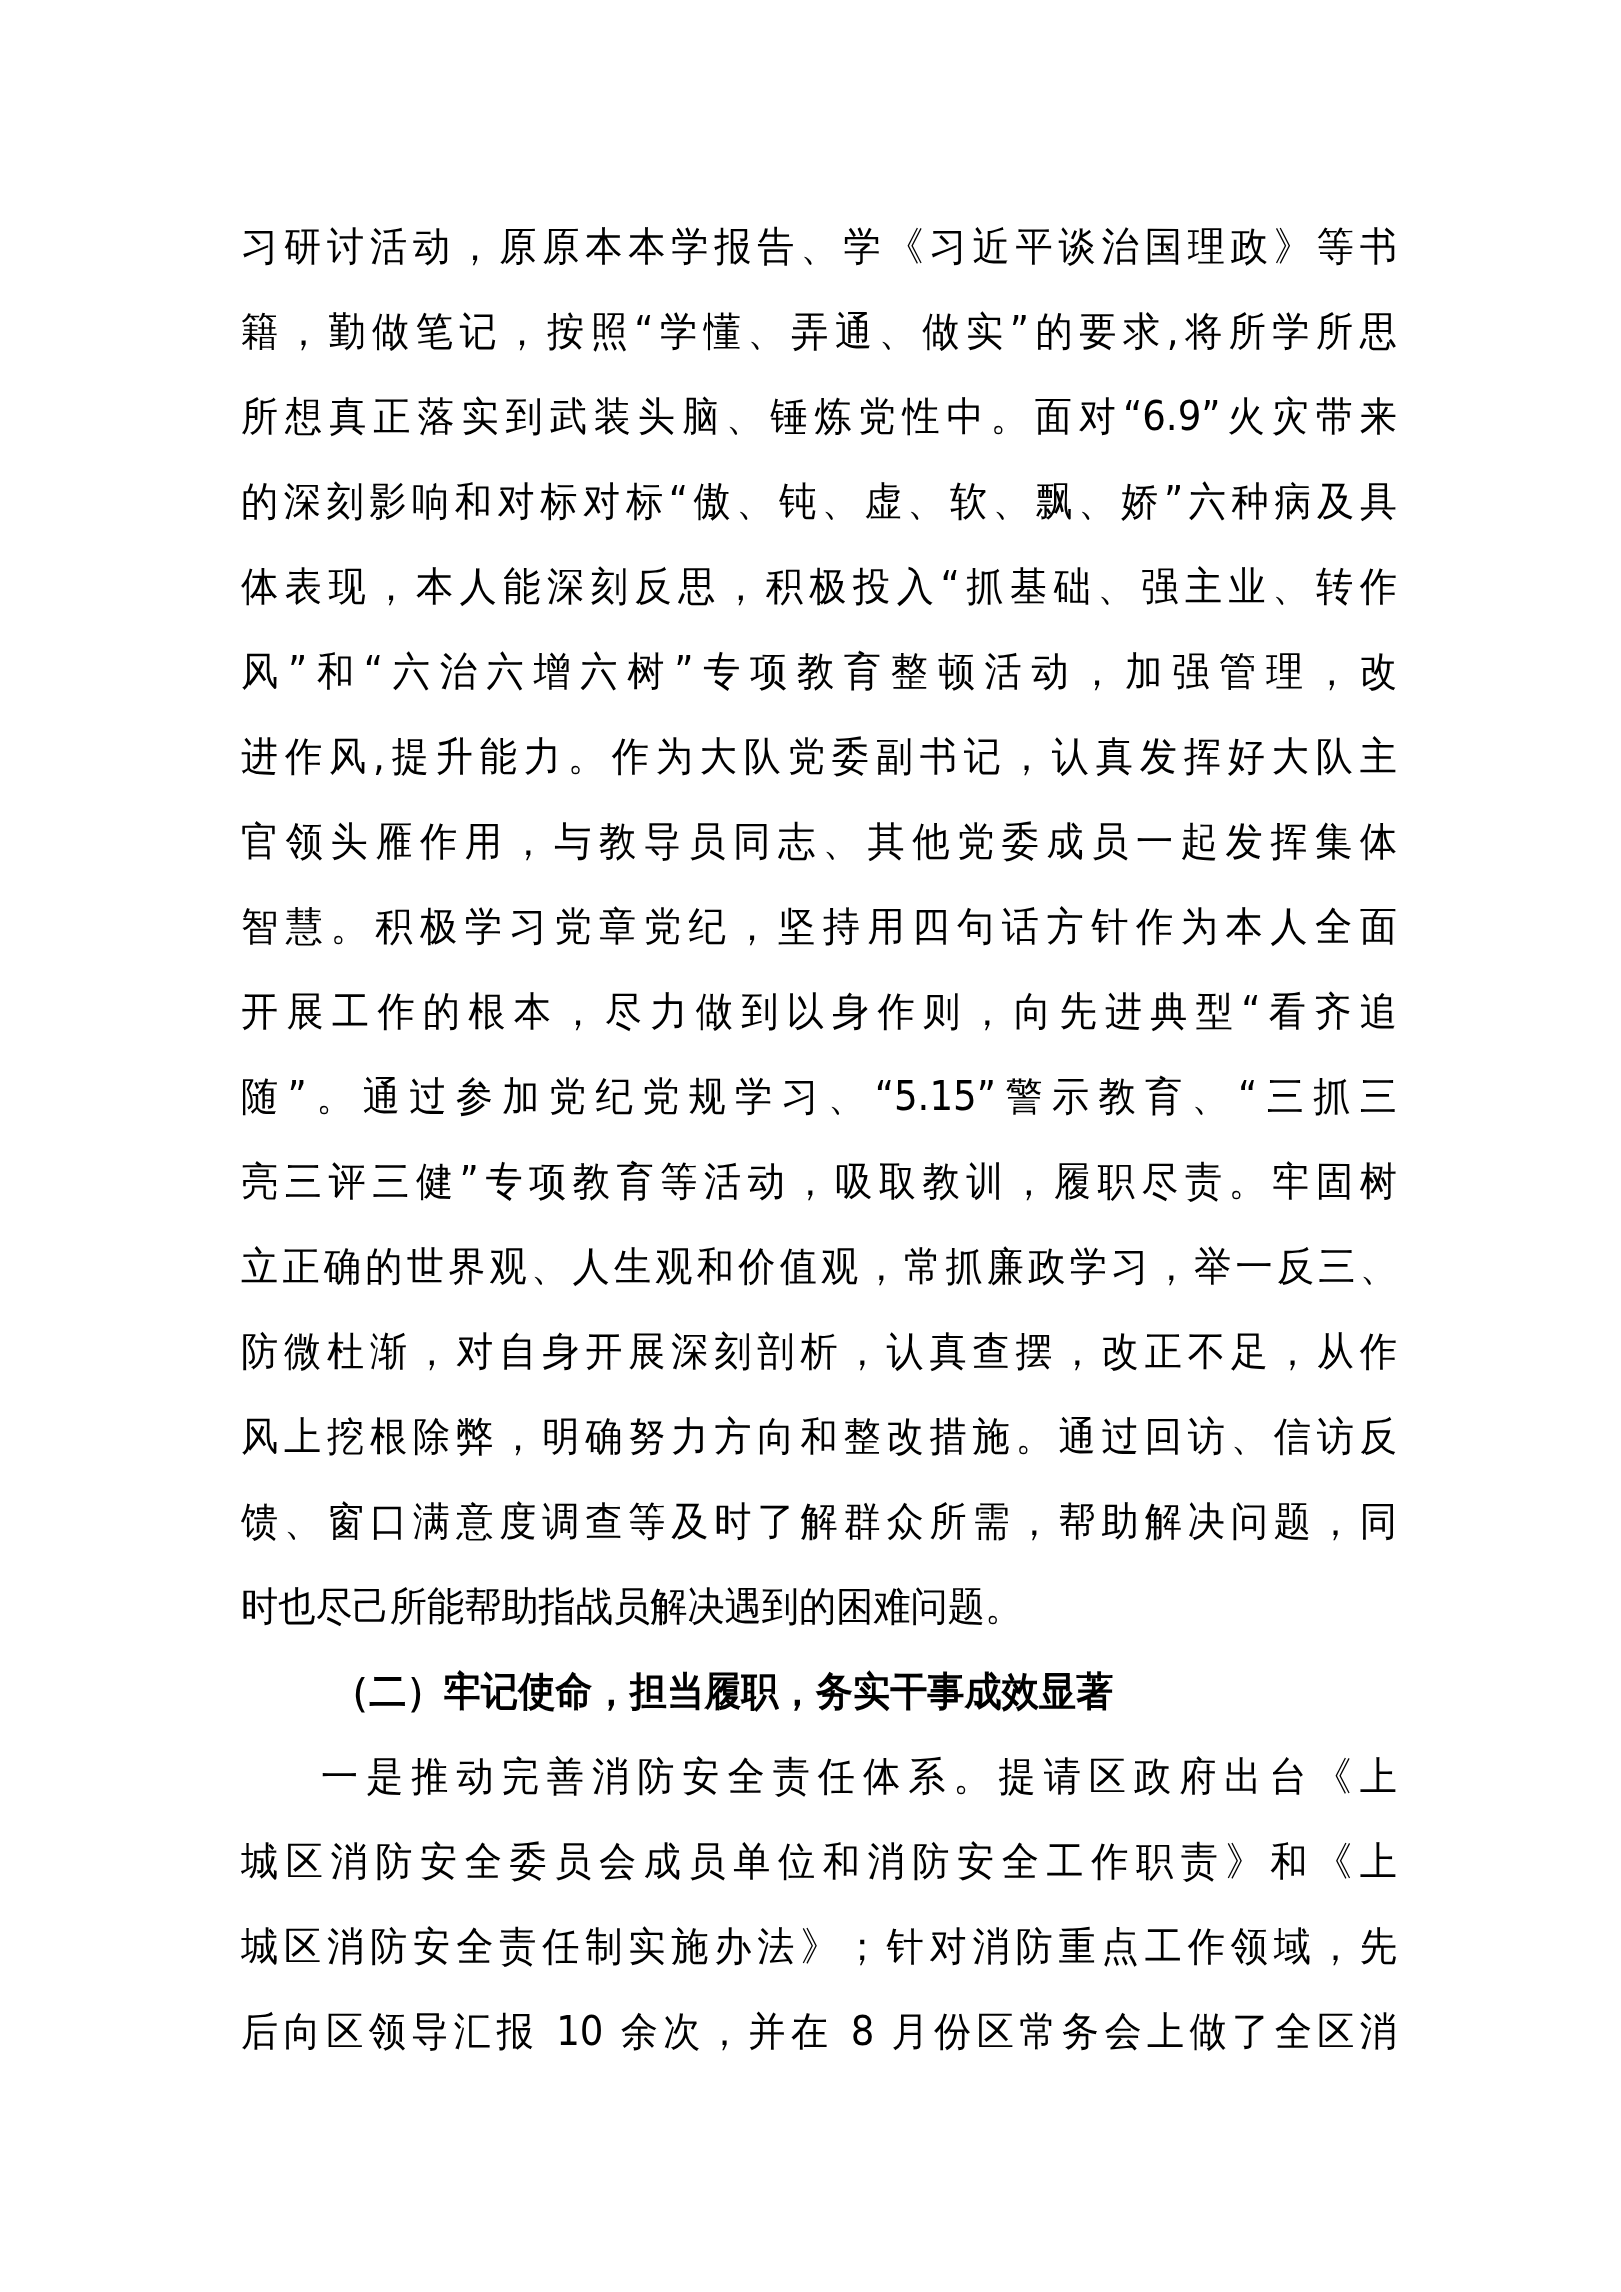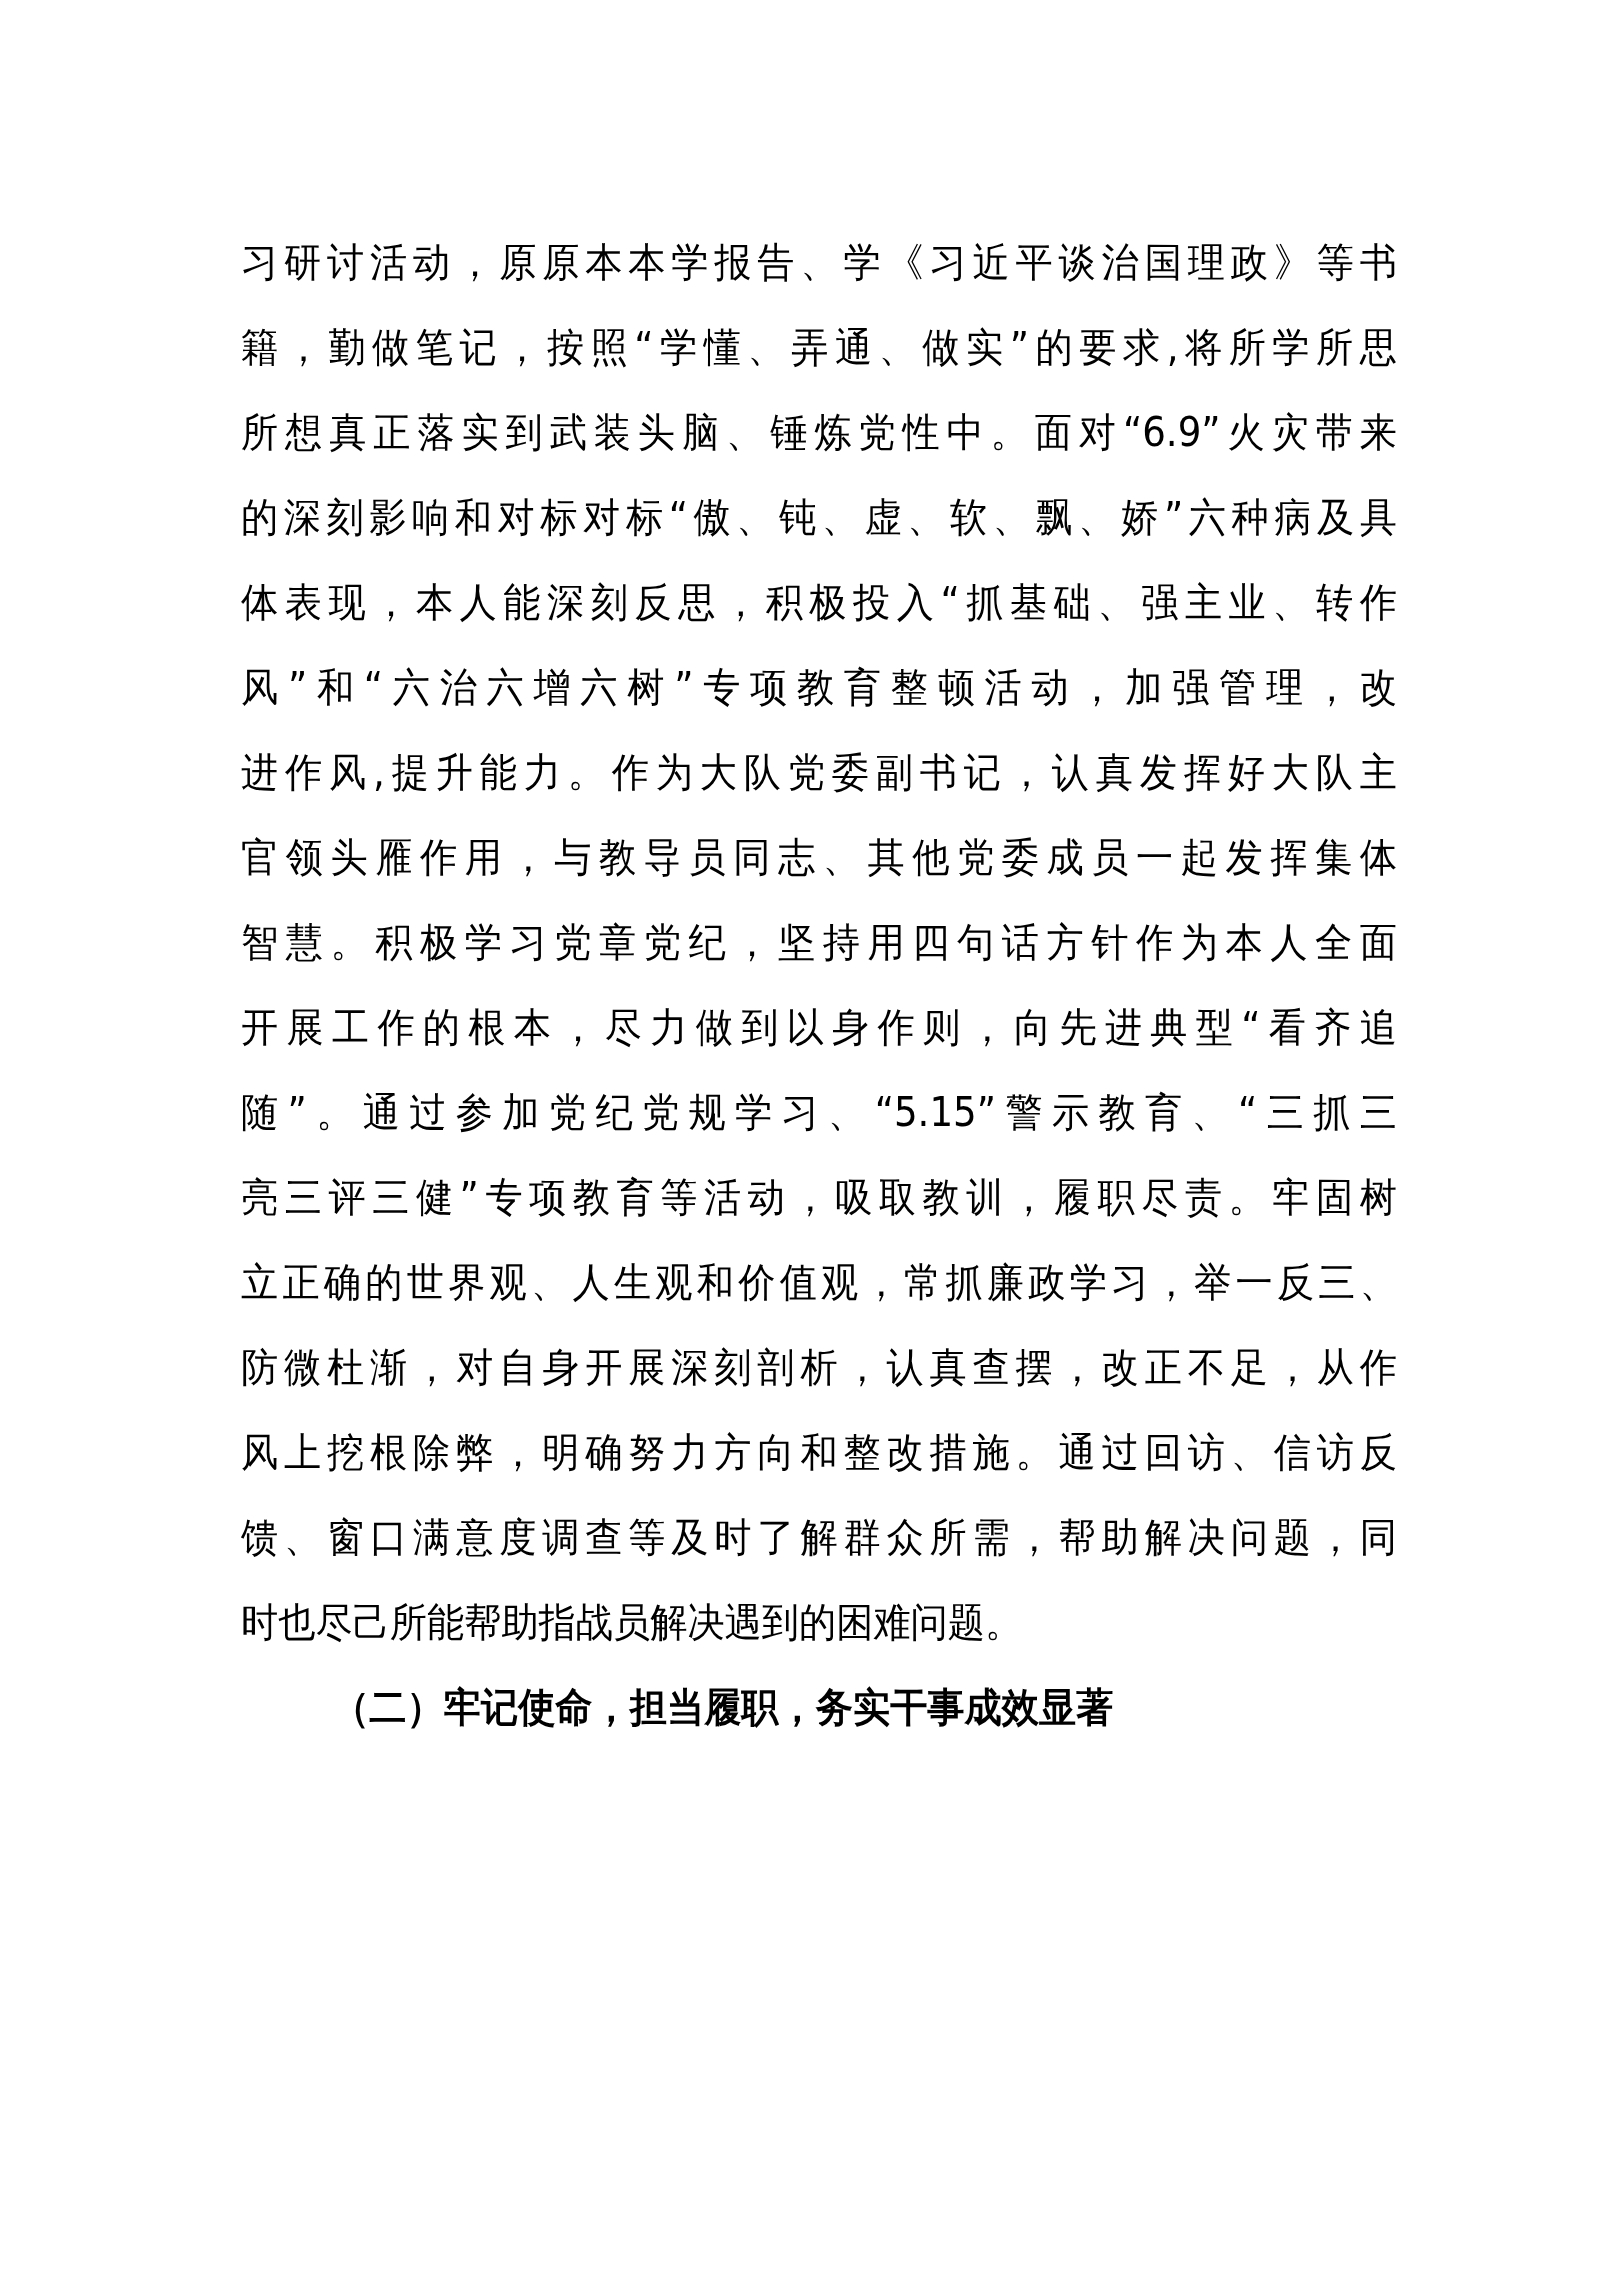--- a/index.html
+++ b/index.html
@@ -18,21 +18,21 @@
   .page {
     position: absolute;
     left: 0; top: 0;
     width: 1621px;
     height: 2293px;
     background: #ffffff;
   }
   .body-text {
     position: absolute;
     left: 241px;
-    top: 220px;
+    top: 204px;
     width: 1157px;
   }
   .line {
     display: block;
     height: 85px;
     line-height: 85px;
     font-size: 40px;
     white-space: nowrap;
     text-align: justify;
     text-align-last: justify;
@@ -76,16 +76,22 @@
       <span class="line">亮三评三健”专项教育等活动，吸取教训，履职尽责。牢固树</span>
       <span class="line">立正确的世界观、人生观和价值观，常抓廉政学习，举一反三、</span>
       <span class="line">防微杜渐，对自身开展深刻剖析，认真查摆，改正不足，从作</span>
       <span class="line">风上挖根除弊，明确努力方向和整改措施。通过回访、信访反</span>
       <span class="line">馈、窗口满意度调查等及时了解群众所需，帮助解决问题，同</span>
       <span class="line last">时也尽己所能帮助指战员解决遇到的困难问题。</span>
     </div>
 
     <span class="line heading">（二）牢记使命，担当履职，务实干事成效显著</span>
 
+    <div>
+      <span class="line indent">一是推动完善消防安全责任体系。提请区政府出台《上</span>
+      <span class="line">城区消防安全委员会成员单位和消防安全工作职责》和《上</span>
+      <span class="line">城区消防安全责任制实施办法》；针对消防重点工作领域，先</span>
+      <span class="line">后向区领导汇报 10 余次，并在 8 月份区常务会上做了全区消</span>
+    </div>
 
   </div>
 </div>
 
 
 </body></html>

